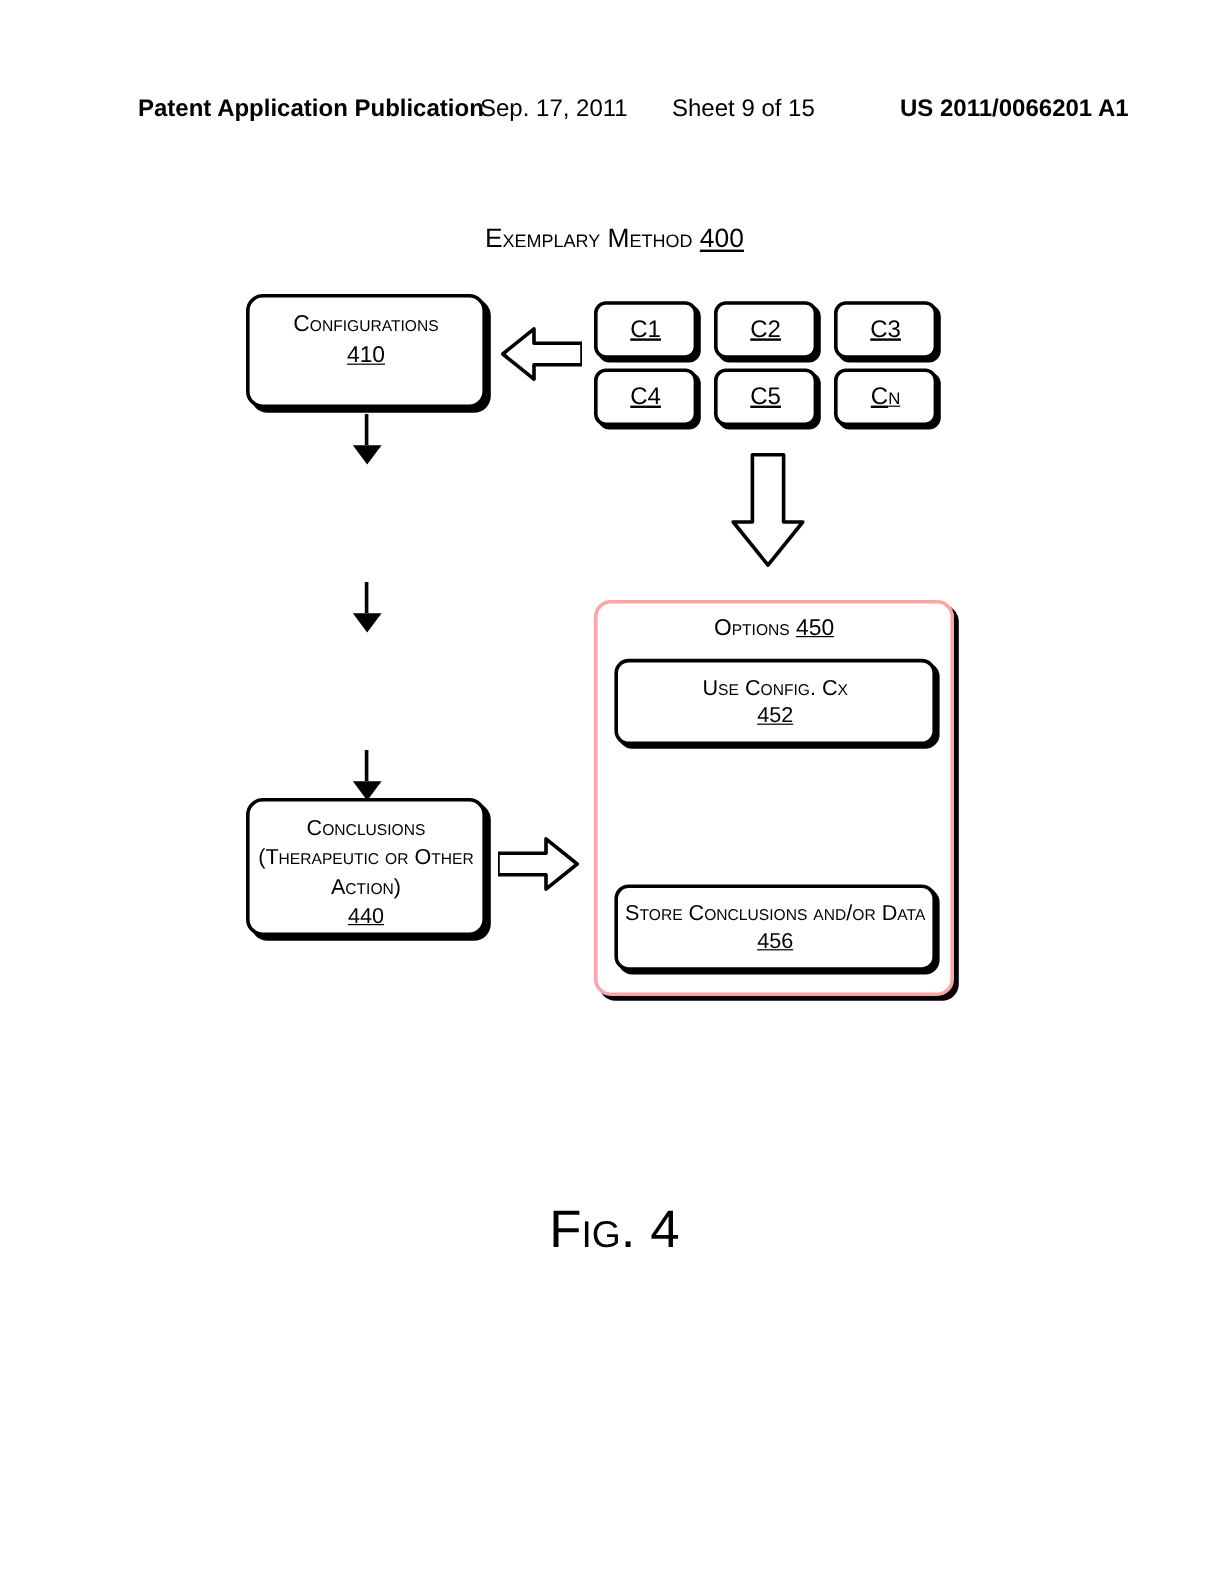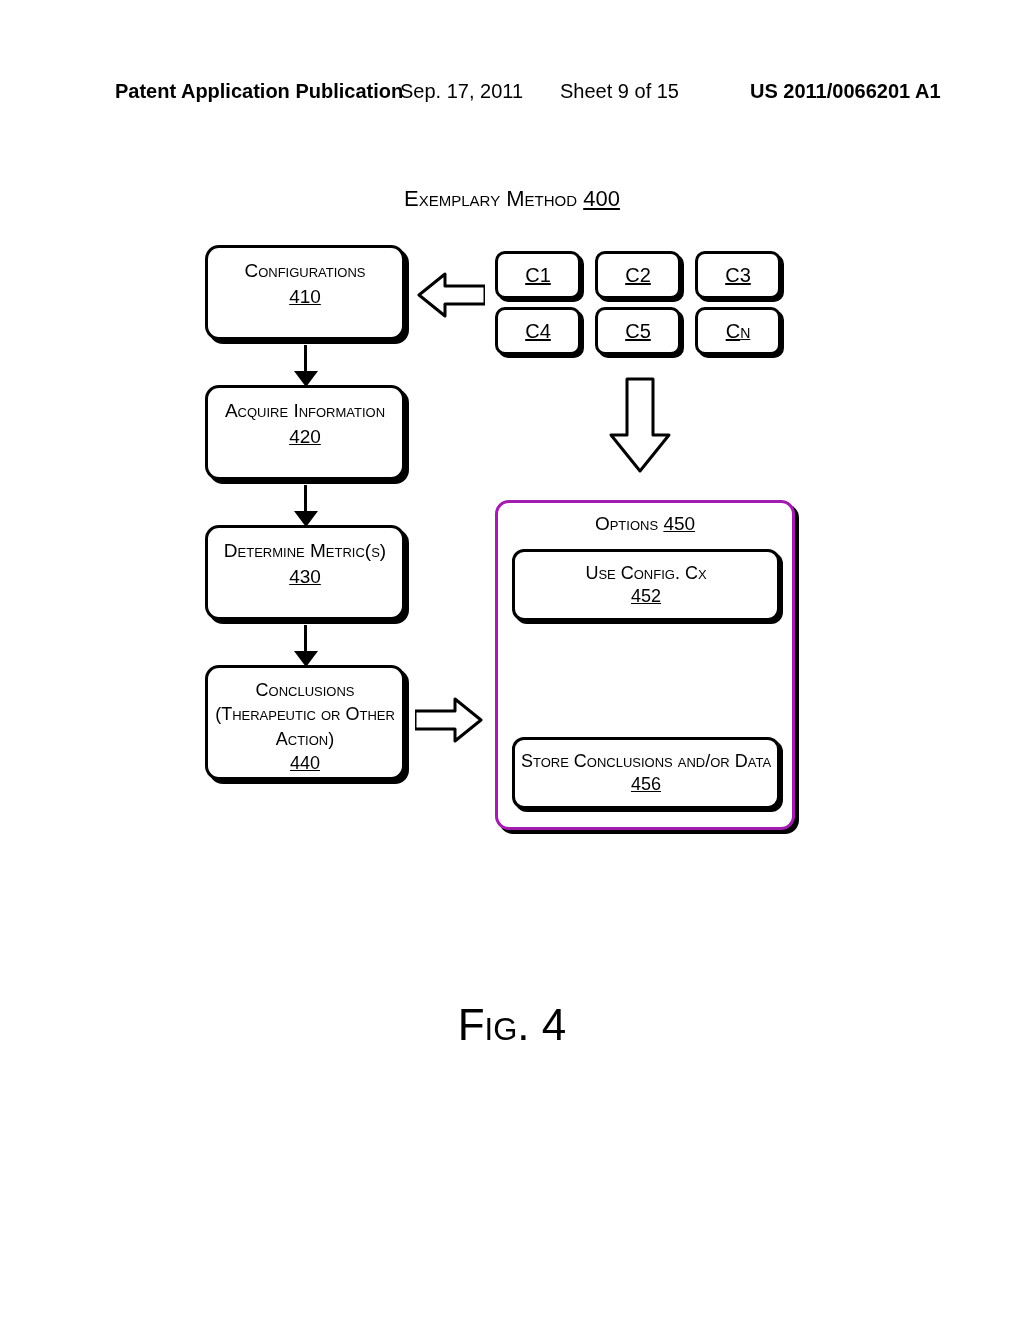--- a/index.html
+++ b/index.html
@@ -92,21 +92,21 @@
   .c5 { top: 56px;left: 100px;}
   .cn { top: 56px;left: 200px;}
   .sub { font-size: 14px; text-decoration: underline; vertical-align: baseline; }
 
   .opt-panel {
     position: absolute;
     top: 255px;
     left: 290px;
     width: 300px;
     height: 330px;
-    border: 3px solid #a21caf;
+    border: 3px solid #fca5a5;
     border-radius: 14px;
     background: #fff;
     box-shadow: 4px 4px 0 #000;
     box-sizing: border-box;
   }
   .opt-head {
     text-align: center;
     font-variant: small-caps;
     font-size: 19px;
     margin-top: 10px;
@@ -182,28 +182,20 @@
 
 <div class="title-row" style="font-variant:small-caps;">
   <span>Exemplary Method </span><span class="ul">400</span>
 </div>
 
 <div class="diagram">
 
   <div class="fbox box410">
     <span>Configurations</span><br>
     <span class="num">410</span>
-  </div>
-  <div class="fbox box420">
-    <span>Acquire Information</span><br>
-    <span class="num">420</span>
-  </div>
-  <div class="fbox box430">
-    <span>Determine Metric(s)</span><br>
-    <span class="num">430</span>
   </div>
   <div class="fbox box440">
     <span>Conclusions (Therapeutic or Other Action)</span><br>
     <span class="num">440</span>
   </div>
 
   <div class="flow-line fl1"></div>
   <div class="flow-head fh1"></div>
   <div class="flow-line fl2"></div>
   <div class="flow-head fh2"></div>

